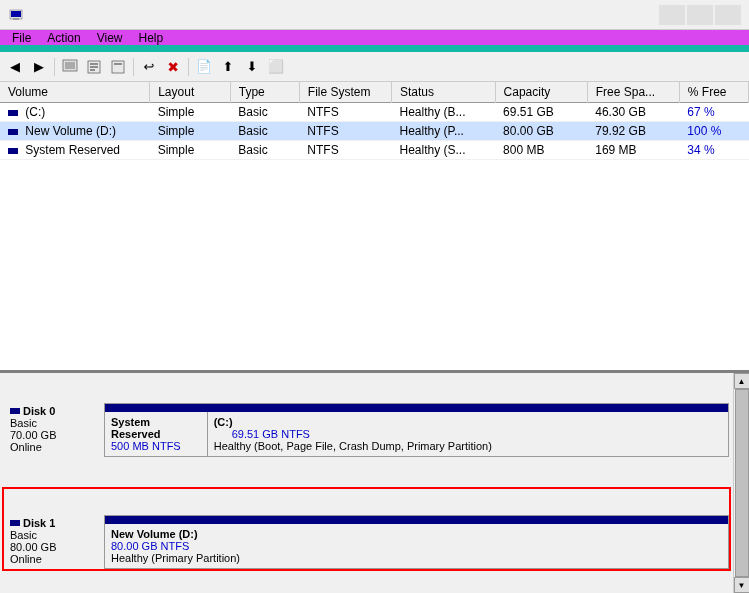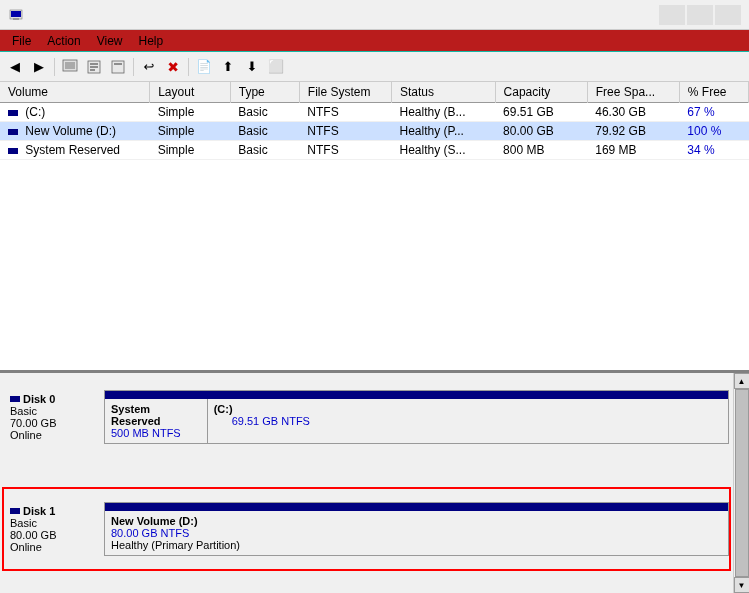--- a/index.html
+++ b/index.html
@@ -50,25 +50,25 @@
       cursor: pointer;
       display: flex;
       align-items: center;
       justify-content: center;
       font-size: 11px;
     }
 
     
     .menu-bar {
       height: 22px;
-      background: #b91c1c;
+      background: #d946ef;
       display: flex;
       align-items: center;
       padding: 0 4px;
-      border-bottom: 1px solid #14b8a6;
+      border-bottom: 7px solid #14b8a6;
     }
     .menu-item {
       padding: 2px 8px;
       cursor: pointer;
       font-size: 12px;
     }
 
     
     .toolbar {
       height: 30px;
@@ -148,21 +148,21 @@
     
     .lower-panel {
       height: 220px;
       background: #f0f0f0;
       overflow: auto;
       position: relative;
     }
 
     .disk-row {
       display: flex;
-      align-items: center;
+      align-items: flex-end;
       margin: 4px 4px;
       min-height: 80px;
     }
     .disk-row.selected {
       outline: 2px solid #ff0000;
       margin-top: 32px;
     }
 
     .disk-label {
       width: 100px;
@@ -385,20 +385,21 @@
           <div class="disk-partitions">
             <div class="disk-header-bar"></div>
             <div class="disk-parts-row">
               <div class="partition" style="flex: 15 1 0%;">
       <div class="partition-name">System Reserved</div>
       <div class="partition-size" style="color:#0000cc;">500 MB NTFS</div>
     </div>
               <div class="partition" style="flex: 85 1 0%;">
       <div class="partition-name">(C:)</div>
       <div class="partition-size" style="color:#0000cc;padding-left:18px;">69.51 GB NTFS</div>
+      <div class="partition-status">Healthy (Boot, Page File, Crash Dump, Primary Partition)</div>
     </div>
             </div>
           </div>
         </div>
         <div class="disk-row selected">
           <div class="disk-label">
     <div class="disk-label-name">
       <span style="display:inline-block;width:10px;height:6px;background:#000080;vertical-align:middle;"></span>
       Disk 1
     </div>

